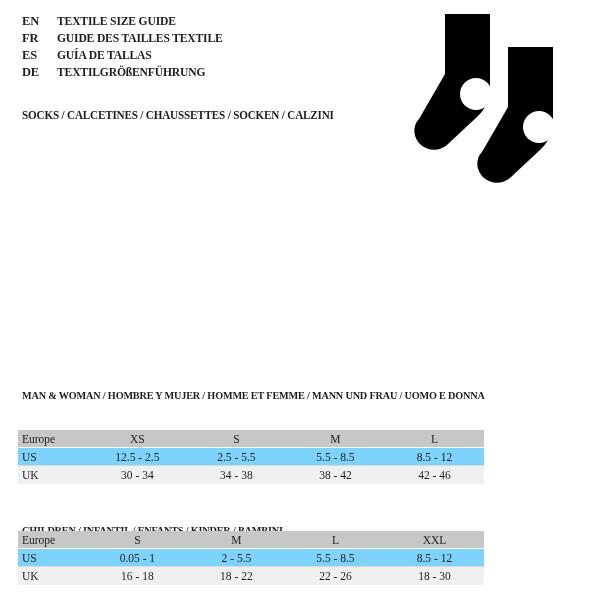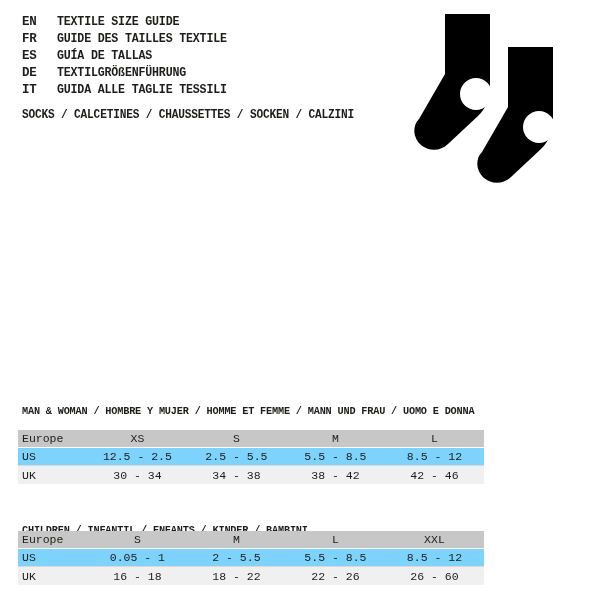--- a/index.html
+++ b/index.html
@@ -1,36 +1,36 @@
 <!DOCTYPE html>
 <html><head>
 <meta charset="utf-8">
 <style>
   html,body { margin:0; padding:0; background:#fff; }
   .page {
     position:relative; width:600px; height:591px; background:#ffffff;
-    font-family:Liberation Mono, monospace; color:#1d1d1b; overflow:hidden;
+    font-family:Liberation Serif, serif; color:#1d1d1b; overflow:hidden;
   }
   
   .cond { display:inline-block; transform:scaleX(.93); transform-origin:0 50%; white-space:nowrap; }
 
   
   .lang-block { position:absolute; left:22px; top:13px; }
   .lang-row { display:flex; height:17px; align-items:center; font-size:12.5px; font-weight:700; letter-spacing:-0.2px; }
   .lang-code { width:35px; flex:0 0 35px; }
 
   
   .category { position:absolute; left:22px; top:108px; font-size:12px; font-weight:700; letter-spacing:-0.2px; }
 
   
   .socks-svg { position:absolute; left:390px; top:0; }
 
   
   .tbl-title { position:absolute; left:22px; font-size:11px; font-weight:700; letter-spacing:-0.2px; }
-  .t1-title { top:405px; }
+  .t1-title { top:389px; }
   .t2-title { top:524px; }
   .tbl { position:absolute; left:18px; width:466px; font-size:11.5px; }
   .t1 { top:430px; }
   .t2 { top:531px; }
   .tr { display:flex; height:18px; align-items:center; box-sizing:border-box; }
   .th-row { background:#c7c7c7; border-bottom:1.5px solid #ffffff; }
   .row-us { background:#7dd3fc; border-bottom:1px solid #d9d9d9; }
   .row-uk { background:#f0f0f0; }
   .c0 { flex:0 0 15%; padding-left:4px; text-align:left; box-sizing:border-box; }
   .c  { flex:0 0 21.25%; text-align:center; }
@@ -49,24 +49,20 @@
       <span class="lang-code">FR</span>
       <span class="cond">GUIDE DES TAILLES TEXTILE</span>
     </div>
     <div class="lang-row">
       <span class="lang-code">ES</span>
       <span class="cond">GUÍA DE TALLAS</span>
     </div>
     <div class="lang-row">
       <span class="lang-code">DE</span>
       <span class="cond">TEXTILGRÖßENFÜHRUNG</span>
-    </div>
-    <div class="lang-row">
-      <span class="lang-code">IT</span>
-      <span class="cond">GUIDA ALLE TAGLIE TESSILI</span>
     </div>
   </div>
 
   <div class="category">
     <span class="cond">SOCKS / CALCETINES / CHAUSSETTES / SOCKEN / CALZINI</span>
   </div>
 
   <svg class="socks-svg" width="210" height="200" viewBox="0 0 210 200" aria-hidden="true">
 
     <g transform="translate(55,14)">
@@ -126,17 +122,17 @@
       <div class="c">0.05 - 1</div>
       <div class="c">2 - 5.5</div>
       <div class="c">5.5 - 8.5</div>
       <div class="c">8.5 - 12</div>
     </div>
     <div class="tr row-uk">
       <div class="c0">UK</div>
       <div class="c">16 - 18</div>
       <div class="c">18 - 22</div>
       <div class="c">22 - 26</div>
-      <div class="c">26 - 60</div>
+      <div class="c">18 - 30</div>
     </div>
   </div>
 
 </div>
 
 </body></html>

